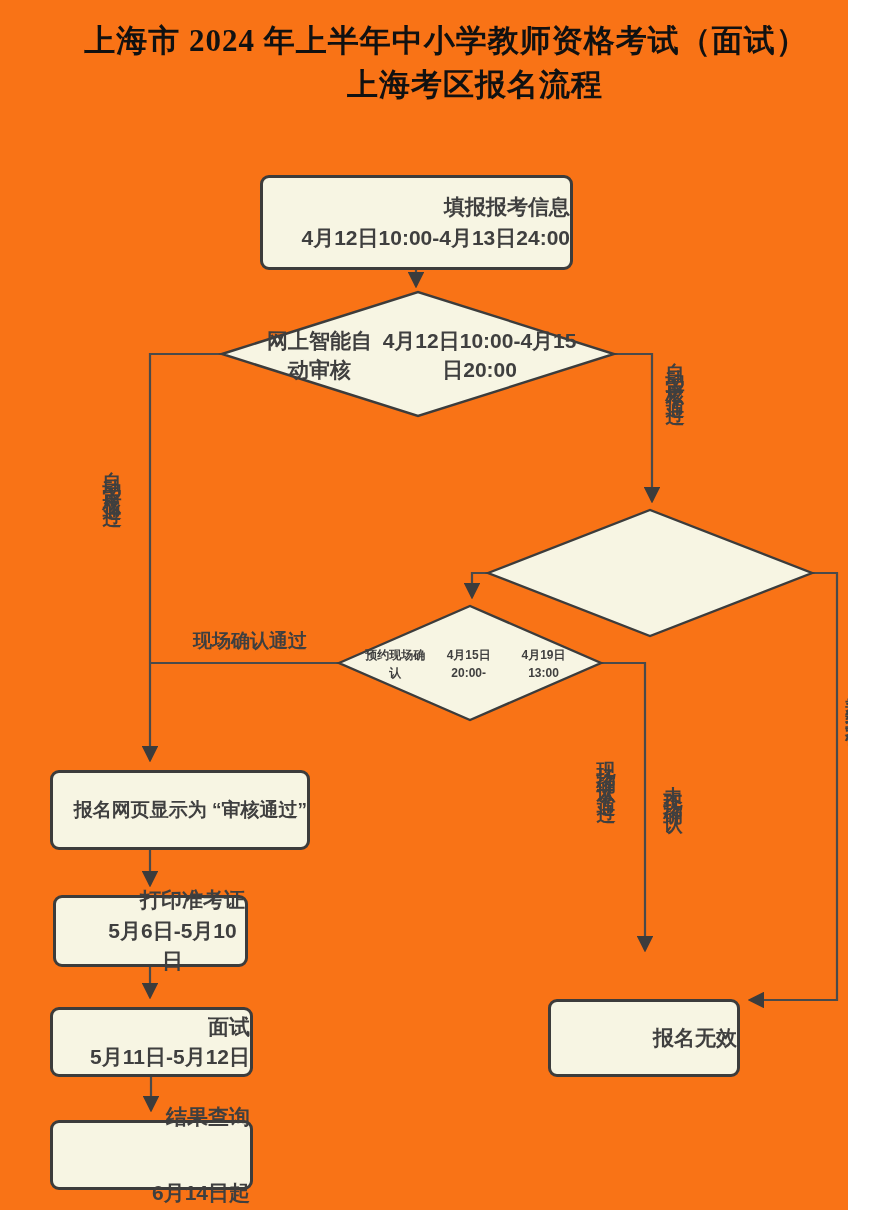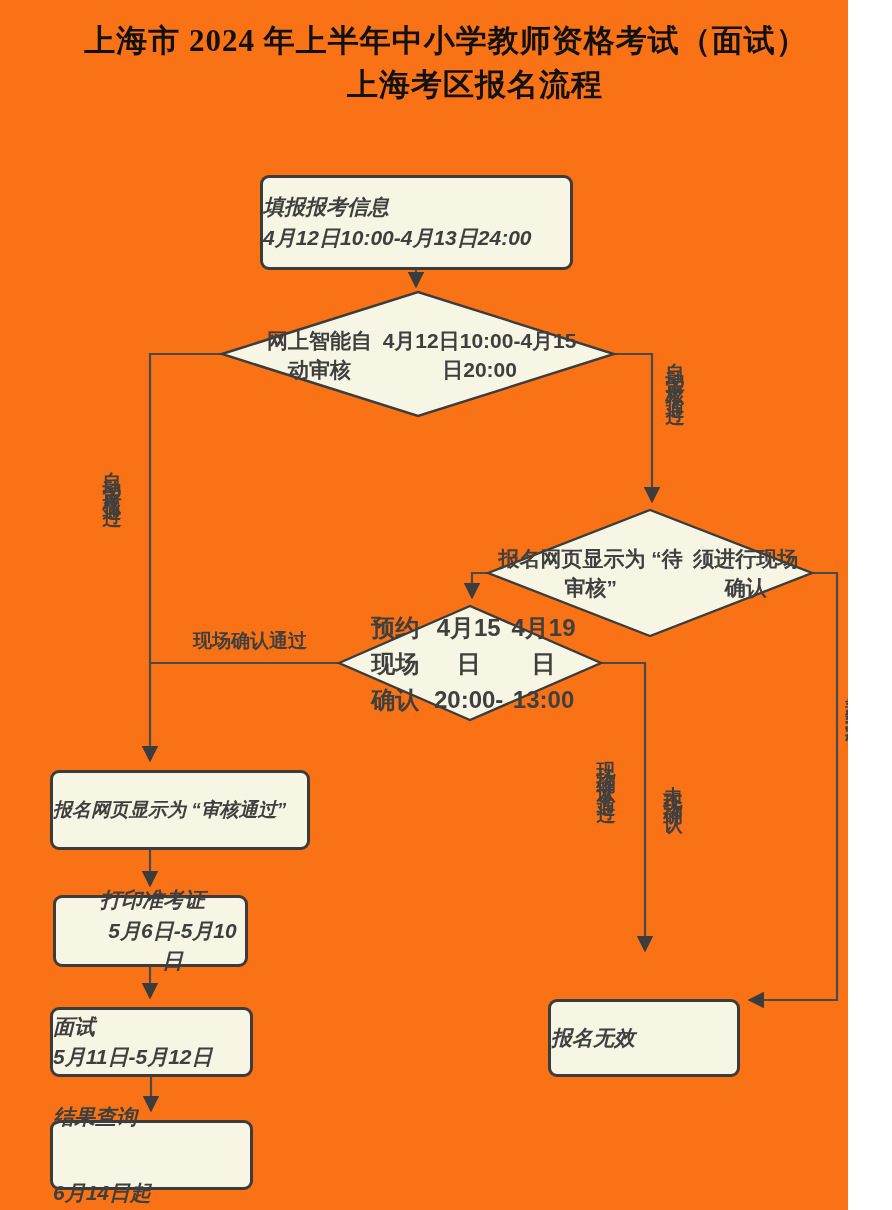--- a/index.html
+++ b/index.html
@@ -37,28 +37,27 @@
   }
 
   .node {
     position: absolute;
     box-sizing: border-box;
     background: #f7f5e3;
     border: 3px solid #3c3c3c;
     border-radius: 9px;
     display: flex;
     flex-direction: column;
-    align-items: flex-start;
+    align-items: flex-end;
     justify-content: center;
     text-align: center;
     font-weight: bold;
     color: #3f3f3f;
     font-size: 21px;
     line-height: 1.45;
-    font-style: italic;
   }
   .diamond-text {
     position: absolute;
     display: flex;
     flex-direction: row;
     align-items: center;
     justify-content: center;
     text-align: center;
     font-weight: bold;
     color: #3f3f3f;
@@ -142,26 +141,22 @@
 
   <div class="node" style="left:548px; top:999px; width:192px; height:78px;">
     <span>报名无效</span>
   </div>
 
   <div class="diamond-text" style="left:258px; top:318px; width:320px; height:74px;">
     <span>网上智能自动审核</span>
     <span>4月12日10:00-4月15日20:00</span>
   </div>
 
-  <div class="diamond-text" style="left:495px; top:540px; width:310px; height:66px;">
-    <span>报名网页显示为 “待审核”</span>
-    <span>须进行现场确认</span>
-  </div>
 
-  <div class="diamond-text" style="left:360px; top:617px; width:220px; height:94px; font-size:24px; line-height:1.5;">
+  <div class="diamond-text" style="left:360px; top:617px; width:220px; height:94px; font-size:12px; line-height:1.5;">
     <span>预约现场确认</span>
     <span>4月15日20:00-</span>
     <span>4月19日13:00</span>
   </div>
 
   <div class="edge-label vlabel" style="left:103px; top:457px;">自动审核通过</div>
 
   <div class="edge-label vlabel" style="left:666px; top:348px;">自动审核不通过</div>
 
   <div class="edge-label hlabel" style="left:160px; top:628px; width:180px;">现场确认通过</div>

